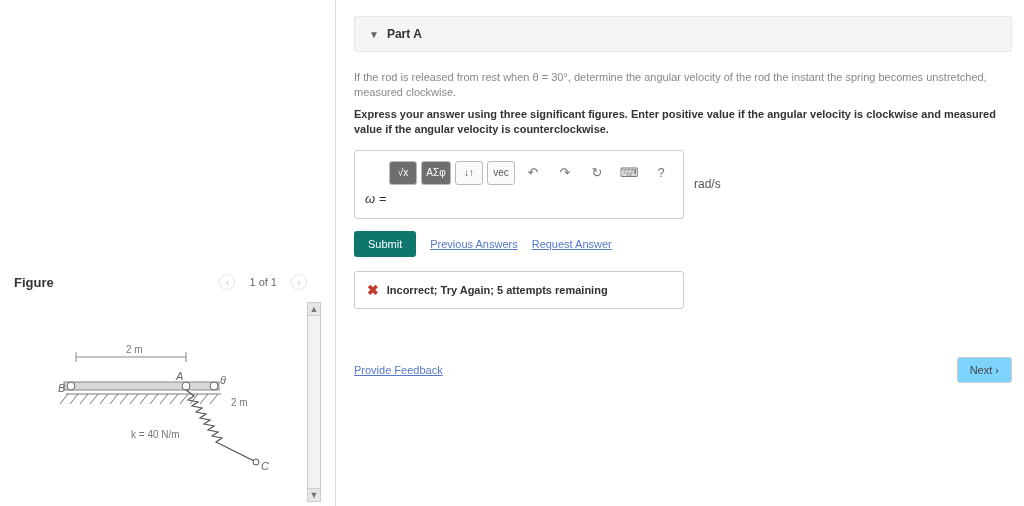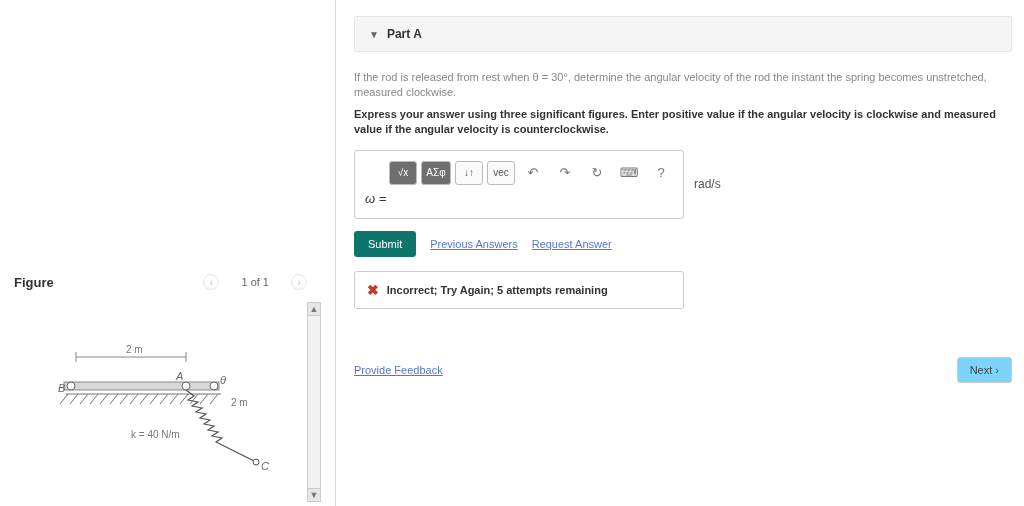--- a/index.html
+++ b/index.html
@@ -7,21 +7,21 @@
   .wrap { display: flex; }
   .left-pane { width: 336px; border-right: 1px solid #d9d9d9; padding: 10px 14px 4px 14px; display: flex; flex-direction: column; height: 506px; }
   .problem-text { font-size: 11px; color: #777; line-height: 1.4; padding: 28px 10px 0 0; }
   .problem-text .link { color: #5577cc; cursor: pointer; }
   .figure-sec { margin-top: auto; }
   .figure-header { display: flex; align-items: flex-end; justify-content: space-between; padding: 6px 0; border-bottom: none; }
   .figure-title { font-weight: bold; font-size: 13px; color: #333; }
   .figure-nav { display: flex; align-items: center; gap: 2px; margin-right: 14px; }
   .navbtn { width: 16px; height: 16px; border: 1px solid #ccc; border-radius: 8px; display: flex; align-items: center; justify-content: center; font-size: 10px; color: #888; background: #fff; cursor: pointer; }
   .navdis { opacity: .5; cursor: default; }
-  .figure-count { font-size: 11px; color: #666; margin: 0 20px; }
+  .figure-count { font-size: 11px; color: #666; margin: 0 12px; }
   .figure-body { border: none; margin-top: 6px; height: 200px; position: relative; display: flex; }
   .figure-scroll { display: flex; flex-direction: column; align-items: center; margin-left: auto; width: 14px; }
   .scroll-arrow { width: 14px; height: 14px; background: #e6e6e6; border: 1px solid #ccc; color: #777; font-size: 9px; display: flex; align-items: center; justify-content: center; }
   .scroll-track { width: 14px; flex: 1; background: #f2f2f2; border-left: 1px solid #ccc; border-right: 1px solid #ccc; }
   .figure-canvas { flex: 1; padding-top: 40px; padding-left: 32px; }
   .right-pane { flex: 1; padding: 16px 12px 12px 18px; height: 506px; position: relative; }
   .part-box { background: #f5f5f5; border: 1px solid #e6e6e6; border-radius: 2px; padding: 10px 14px; margin-bottom: 16px; display: flex; align-items: center; gap: 8px; }
   .chev { font-size: 10px; color: #666; }
   .part-title { font-weight: bold; font-size: 12px; color: #333; }
   .question-text { font-size: 11px; color: #888; margin-bottom: 6px; line-height: 1.4; margin-top: 18px; }

